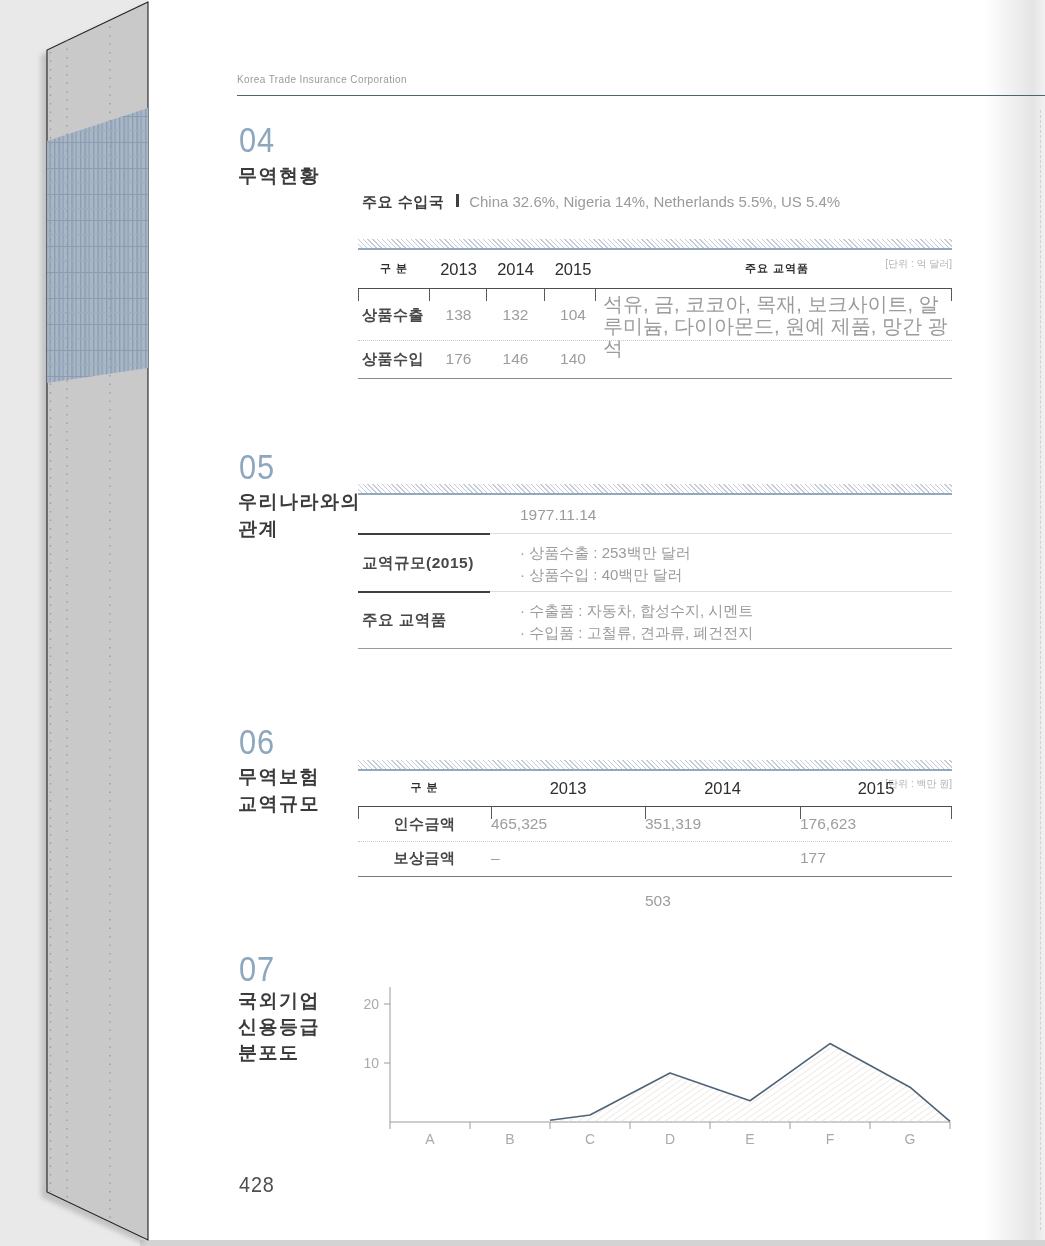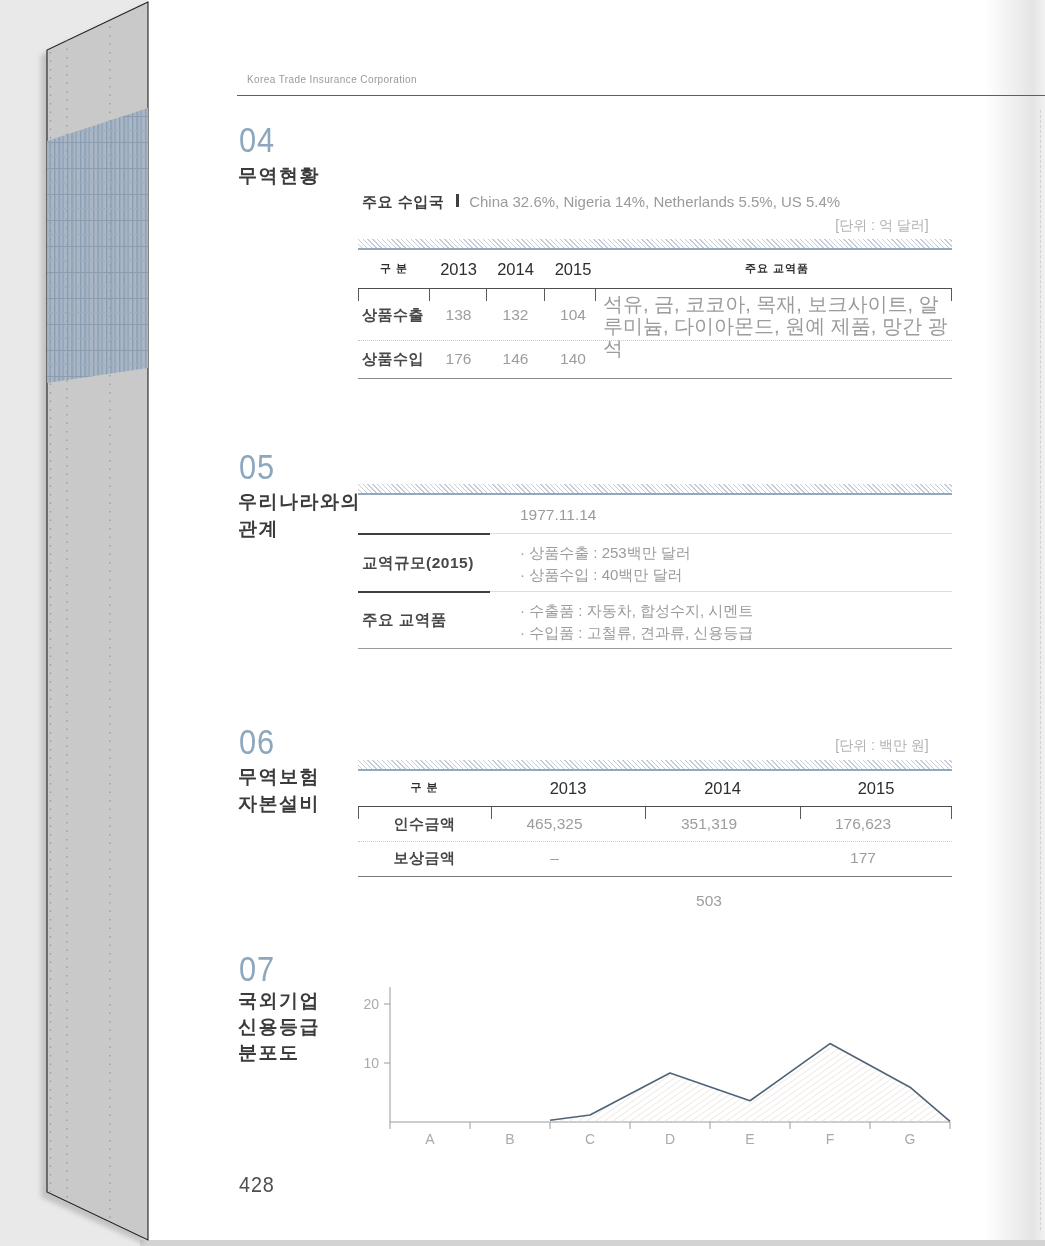--- a/index.html
+++ b/index.html
@@ -4,46 +4,46 @@
 <style>
   html,body{margin:0;padding:0;}
   #canvas{position:relative;width:1045px;height:1246px;background:#e9e9e9;overflow:hidden;
           font-family:"Liberation Sans",sans-serif;}
   .abs{position:absolute;}
   .page{left:148px;top:0;width:897px;height:1240px;background:#ffffff;}
   .page-right-curve{left:985px;top:0;width:60px;height:1240px;
     background:linear-gradient(to right, rgba(0,0,0,0) 0%, rgba(90,90,90,0.16) 80%, rgba(90,90,90,0.08) 100%);}
   .page-edge-dots{left:1040px;top:110px;height:1120px;width:0;border-left:1px dashed #c6c6c6;opacity:.7;}
   .bottom-strip{left:140px;top:1240px;width:905px;height:6px;background:#d3d3d3;}
-  .hdr-text{left:247px;top:74px;font-size:10px;color:#9a9a9a;letter-spacing:.4px;}
+  .hdr-text{left:237px;top:74px;font-size:10px;color:#9a9a9a;letter-spacing:.4px;}
   .hdr-rule{left:237px;top:95px;width:808px;height:0;border-top:1.5px solid #50646e;}
   .sec-num{font-size:35px;font-weight:200;color:#8ca7be;letter-spacing:1px;
            transform:scaleX(.88);transform-origin:left top;}
   .sec-title{font-size:19px;font-weight:bold;color:#3b3b3b;letter-spacing:1.5px;}
   .kv-line{font-size:15px;white-space:nowrap;}
   .kv-label{font-weight:bold;color:#3d3d3d;letter-spacing:.5px;}
   .vbar{display:inline-block;width:3px;height:13px;background:#3f3f3f;margin:0 10px 0 12px;}
   .kv-val{color:#9b9b9b;}
-  .unit{font-size:14px;color:#b2b2b2;text-align:center;width:140px;}
+  .unit{font-size:10px;color:#b2b2b2;text-align:right;width:140px;margin-top:40px;}
   .tbl{width:594px;}
   .hatch-band{left:0;top:0;right:0;height:9px;
     background:repeating-linear-gradient(45deg,#ffffff 0 2.4px,#c4cdd7 2.4px 3.4px);
     border-bottom:2.5px solid #92a9bd;}
   .th{color:#2e2e2e;font-size:16.5px;text-align:center;}
   .th-k{font-weight:bold;font-size:11px;letter-spacing:1px;}
   .rule-dark{border-top:1.5px solid #4d4d4d;left:0;right:0;height:0;}
   .tick{width:1px;height:12px;background:#5a5a5a;}
   .rlabel{font-weight:bold;color:#474747;font-size:15px;letter-spacing:.5px;}
   .num{color:#9d9d9d;font-size:15.5px;}
   .items{color:#9b9b9b;font-size:20px;line-height:22px;}
   .dotsep{left:0;right:0;height:0;border-top:1px dotted #c8c8c8;}
   .lightsep{border-top:1px solid #dddddd;height:0;}
   .darksep{border-top:2px solid #3f3f3f;height:0;}
   .cell-c{text-align:center;}
-  .cell-r{text-align:center;}
+  .cell-r{text-align:left;}
   .pagenum{font-size:22px;color:#4f4f4f;font-weight:300;letter-spacing:1px;
            transform:scaleX(.9);transform-origin:left top;}
   svg text{font-family:"Liberation Sans",sans-serif;}
 </style>
 </head>
 <body>
 
 <div id="canvas">
 
   <div class="abs page"></div>
@@ -129,26 +129,26 @@
     <div class="abs lightsep" style="left:132px;top:49px;right:0;"></div>
 
     <div class="abs rlabel" style="left:4px;top:50px;width:150px;line-height:57px;font-size:15.5px;">교역규모(2015)</div>
     <div class="abs kv-val" style="left:162px;top:58px;line-height:22px;font-size:15px;">· 상품수출 : 253백만 달러</div>
     <div class="abs kv-val" style="left:162px;top:80px;line-height:22px;font-size:15px;">· 상품수입 : 40백만 달러</div>
     <div class="abs darksep" style="left:0;top:107px;width:132px;"></div>
     <div class="abs lightsep" style="left:132px;top:107px;right:0;"></div>
 
     <div class="abs rlabel" style="left:4px;top:108px;width:150px;line-height:56px;font-size:15.5px;">주요 교역품</div>
     <div class="abs kv-val" style="left:162px;top:116px;line-height:22px;font-size:15px;">· 수출품 : 자동차, 합성수지, 시멘트</div>
-    <div class="abs kv-val" style="left:162px;top:138px;line-height:22px;font-size:15px;">· 수입품 : 고철류, 견과류, 신용등급</div>
+    <div class="abs kv-val" style="left:162px;top:138px;line-height:22px;font-size:15px;">· 수입품 : 고철류, 견과류, 폐건전지</div>
   </div>
 
   <div class="abs sec-num" style="left:239px;top:722px;">06</div>
   <div class="abs sec-title" style="left:238px;top:764px;">무역보험</div>
-  <div class="abs sec-title" style="left:238px;top:791px;">자본설비</div>
+  <div class="abs sec-title" style="left:238px;top:791px;">교역규모</div>
   <div class="abs unit" style="left:812px;top:737px;">[단위 : 백만 원]</div>
 
   <div class="abs tbl" style="left:358px;top:760px;height:116px;border-bottom:1px solid #777777;">
     <div class="abs hatch-band"></div>
     <div class="abs th th-k" style="left:0;top:20px;width:133px;">구 분</div>
     <div class="abs th" style="left:133px;top:19px;width:154px;">2013</div>
     <div class="abs th" style="left:287px;top:19px;width:155px;">2014</div>
     <div class="abs th" style="left:442px;top:19px;width:152px;">2015</div>
     <div class="abs rule-dark" style="top:46px;"></div>
     <div class="abs tick" style="left:0;top:47px;"></div>

